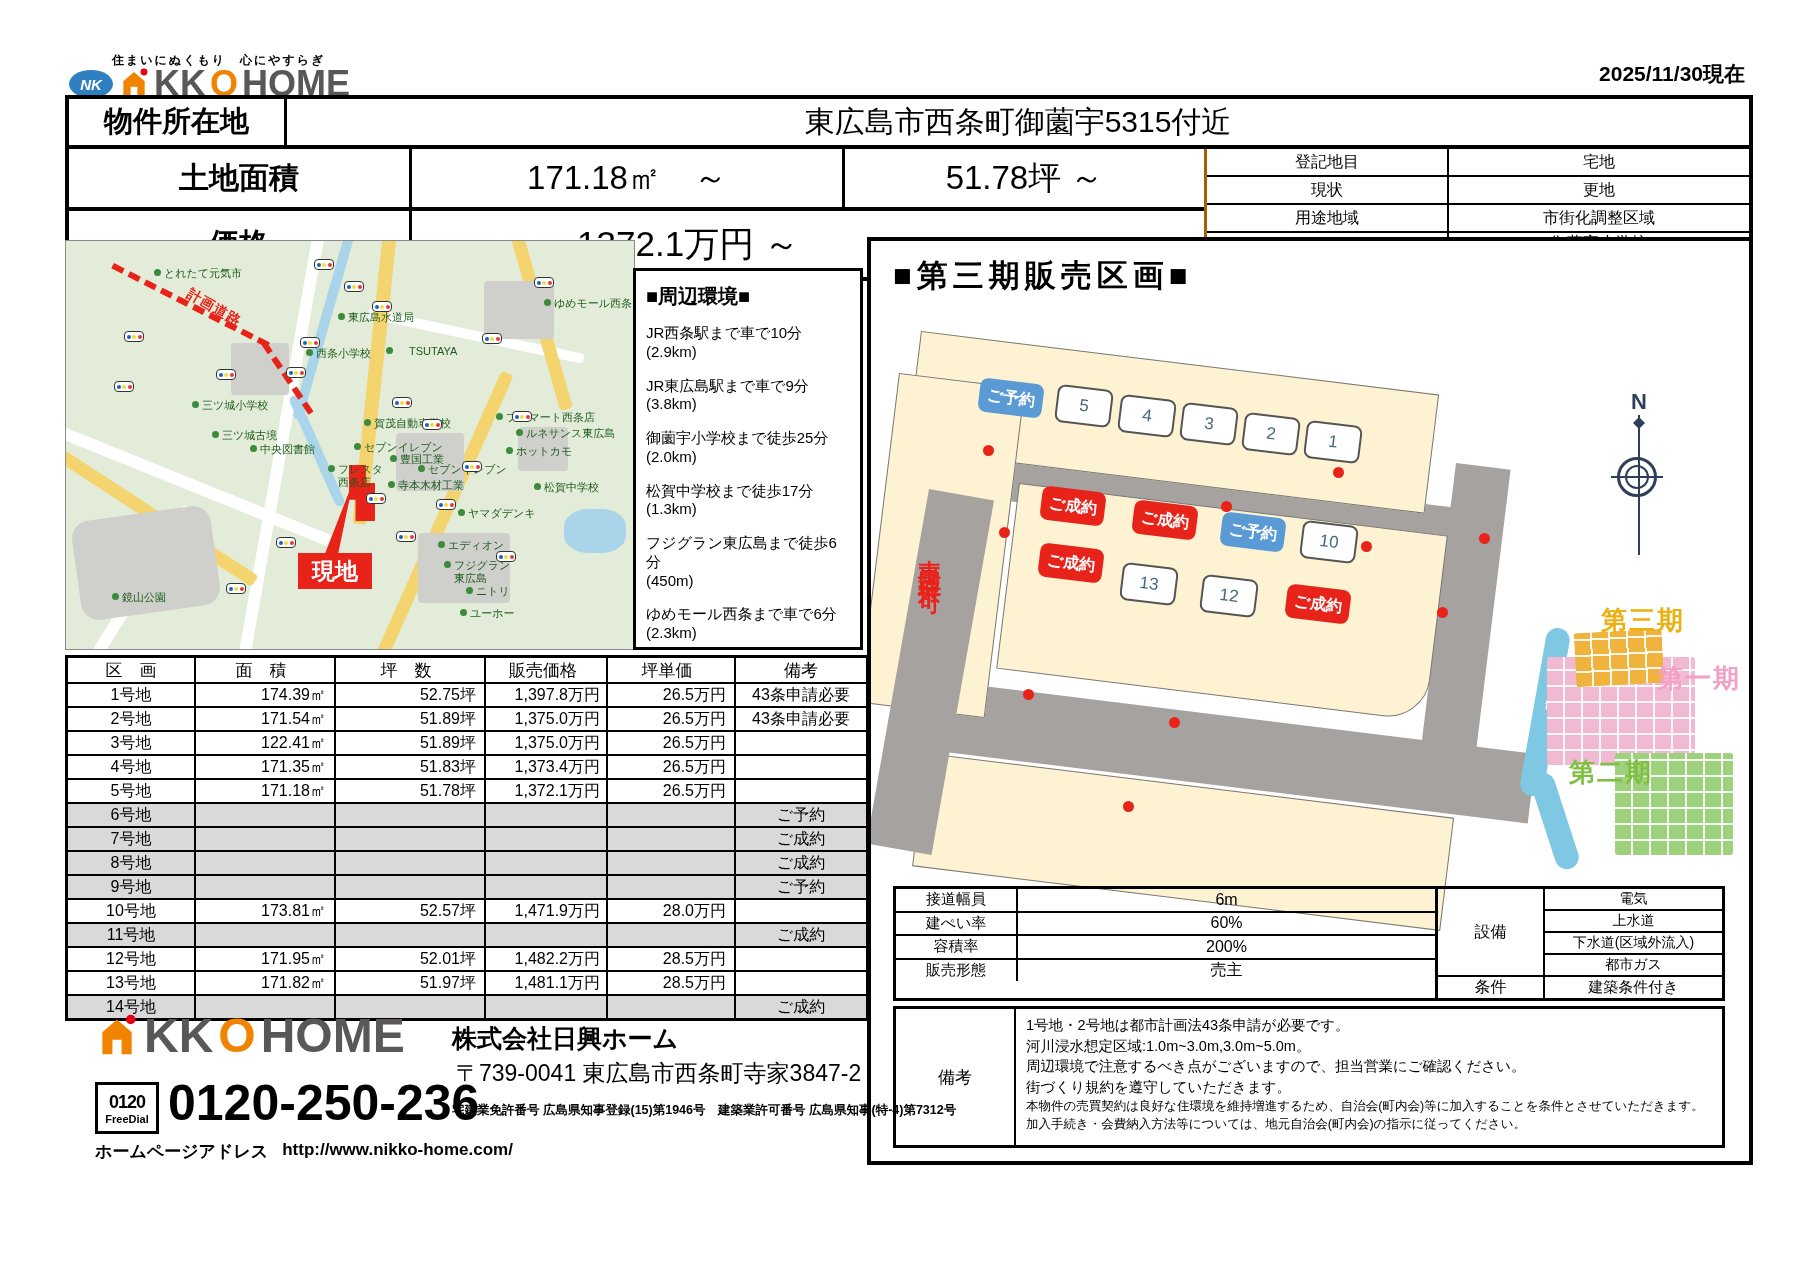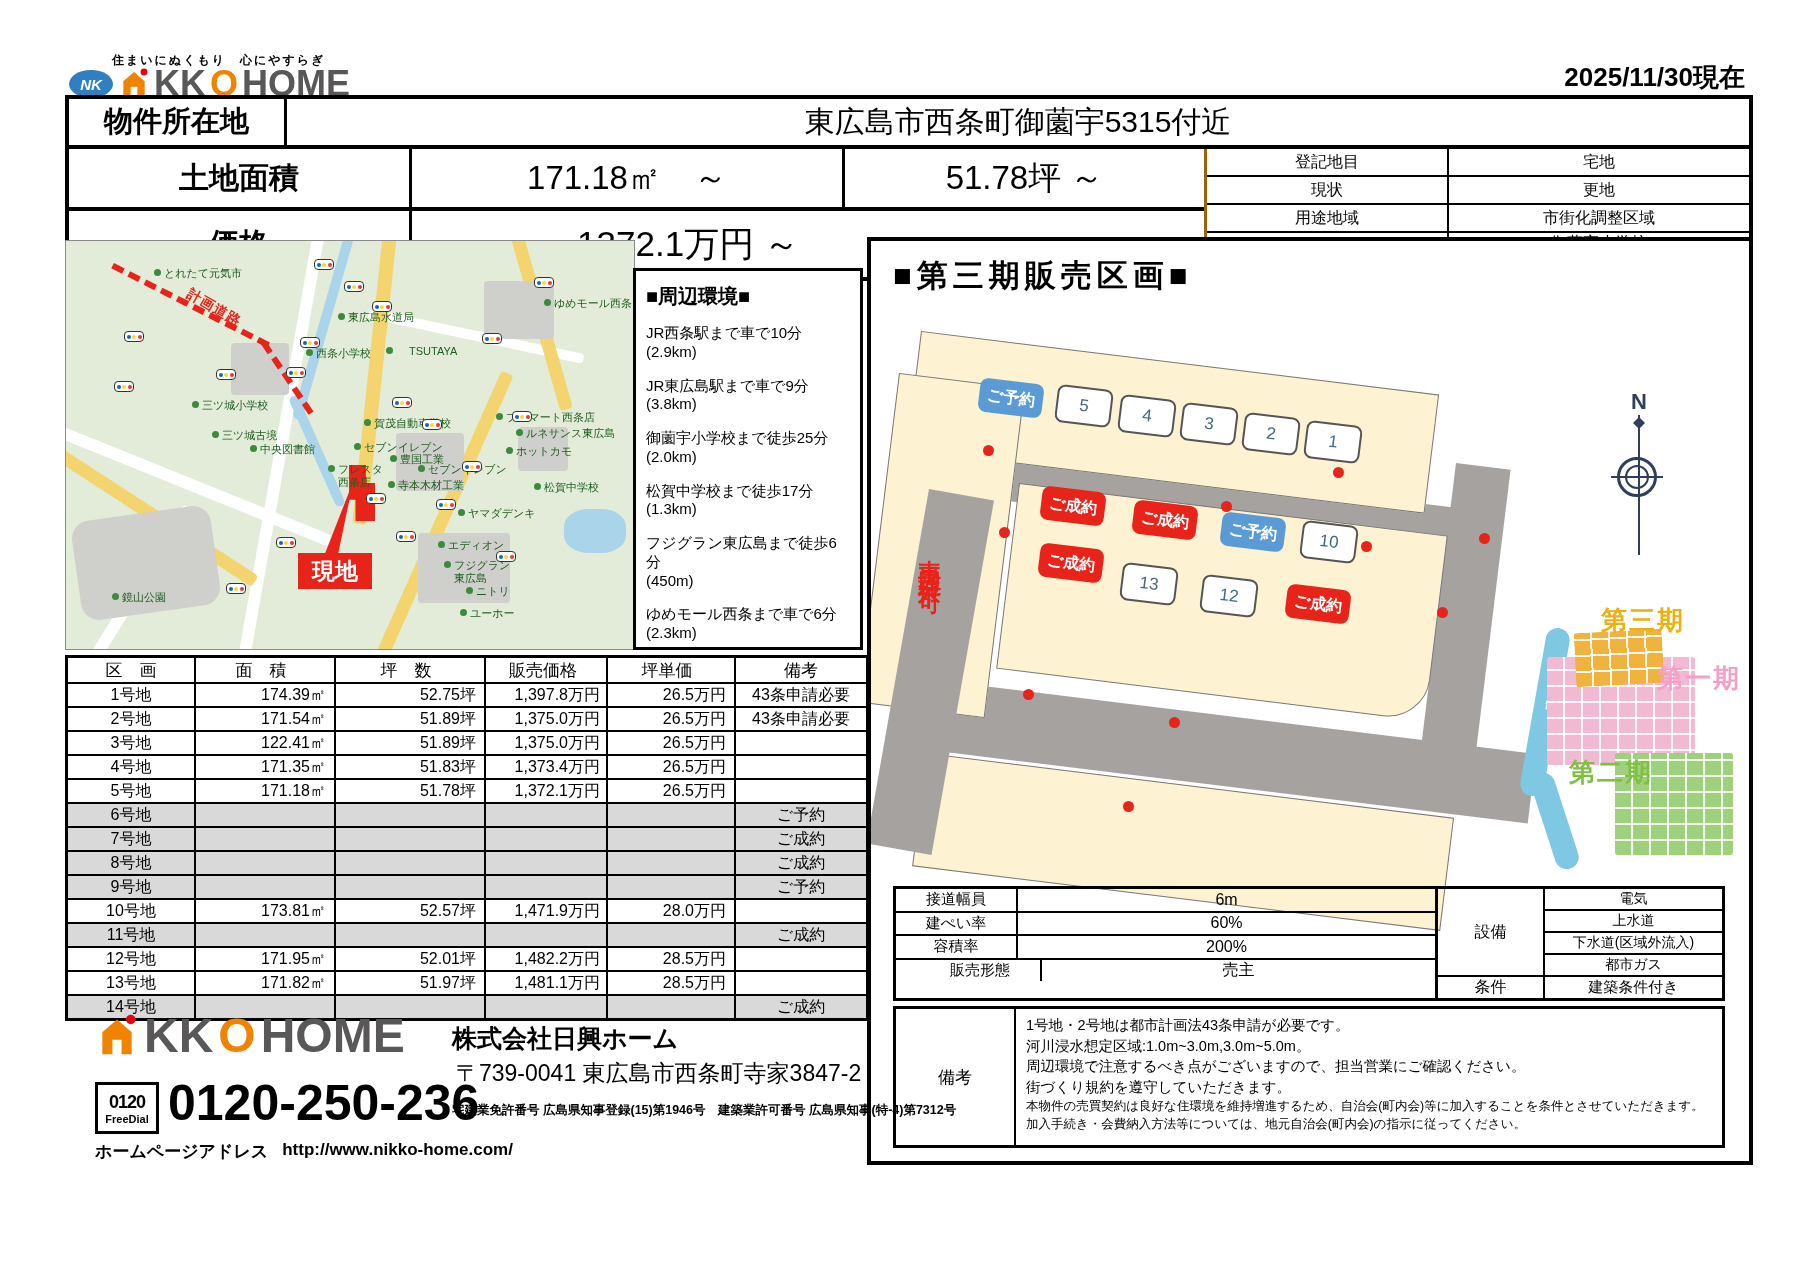--- a/index.html
+++ b/index.html
@@ -3,21 +3,21 @@
 <meta charset="utf-8">
 <style>
   html,body{margin:0;padding:0;}
   body{width:1809px;height:1278px;position:relative;background:#fff;
        font-family:"Liberation Sans","DejaVu Sans",sans-serif;color:#000;}
   
   .tagline{position:absolute;left:112px;top:52px;font-size:12px;font-weight:bold;letter-spacing:2px;}
   .brand{position:absolute;left:68px;top:66px;display:flex;align-items:center;gap:4px;}
   .brand .bt{font-size:36px;font-weight:bold;color:#595757;letter-spacing:0px;line-height:1;}
   .brand .bo{color:#f08300;}
-  .date-note{position:absolute;right:64px;top:60px;font-size:26px;font-weight:bold;}
+  .date-note{position:absolute;right:64px;top:60px;font-size:21px;font-weight:bold;}
   
   .main-table{position:absolute;left:65px;top:95px;width:1680px;border:4px solid #000;background:#fff;}
   .rowA{display:flex;height:46px;border-bottom:4px solid #000;}
   .rowA .lab{width:215px;border-right:3px solid #000;display:flex;align-items:center;justify-content:center;
              font-size:29px;font-weight:bold;}
   .rowA .val{flex:1;display:flex;align-items:center;justify-content:center;font-size:30px;}
   .lower{display:flex;height:128px;}
   .lower-left{width:1135px;border-right:3px solid #a16207;display:flex;flex-direction:column;}
   .rowB{display:flex;height:58px;border-bottom:4px solid #000;}
   .rowB .lab,.rowC .lab{width:340px;border-right:3px solid #000;display:flex;align-items:center;justify-content:center;
@@ -101,21 +101,21 @@
   .cluster{position:absolute;border-radius:3px;}
   .grid{background-image:repeating-linear-gradient(0deg,transparent 0 14px,rgba(255,255,255,.9) 14px 16px),
         repeating-linear-gradient(90deg,transparent 0 16px,rgba(255,255,255,.9) 16px 18px);}
   .phase-label{position:absolute;font-size:26px;font-weight:bold;letter-spacing:2px;}
   .river{position:absolute;background:#7ec8e3;border-radius:14px;}
   .river-label{position:absolute;writing-mode:vertical-rl;color:#fff;font-size:9px;font-weight:bold;}
   
   .estate{position:absolute;left:22px;top:645px;width:832px;display:flex;gap:0;}
   .est-left{width:545px;border:3px solid #000;box-sizing:border-box;}
   .est-row{display:flex;height:21.5px;border-bottom:2px solid #000;}
-  .est-row:last-child{border-bottom:none;margin-left:24px;}
+  .est-row:last-child{border-bottom:none;}
   .est-row .el{width:120px;border-right:2px solid #000;display:flex;align-items:center;justify-content:center;font-size:15px;}
   .est-row .ev{flex:1;display:flex;align-items:center;justify-content:center;font-size:16px;}
   .est-right{width:287px;border:3px solid #000;border-left:none;box-sizing:border-box;display:flex;flex-direction:column;}
   .setsubi{display:flex;height:86px;border-bottom:2px solid #000;}
   .setsubi .el{width:105px;border-right:2px solid #000;display:flex;align-items:center;justify-content:center;font-size:16px;}
   .setsubi .vals{flex:1;display:flex;flex-direction:column;}
   .setsubi .vals div{flex:1;border-bottom:2px solid #000;display:flex;align-items:center;justify-content:center;font-size:14px;}
   .setsubi .vals div:last-child{border-bottom:none;}
   .joken{display:flex;flex:1;}
   .joken .el{width:105px;border-right:2px solid #000;display:flex;align-items:center;justify-content:center;font-size:16px;}

